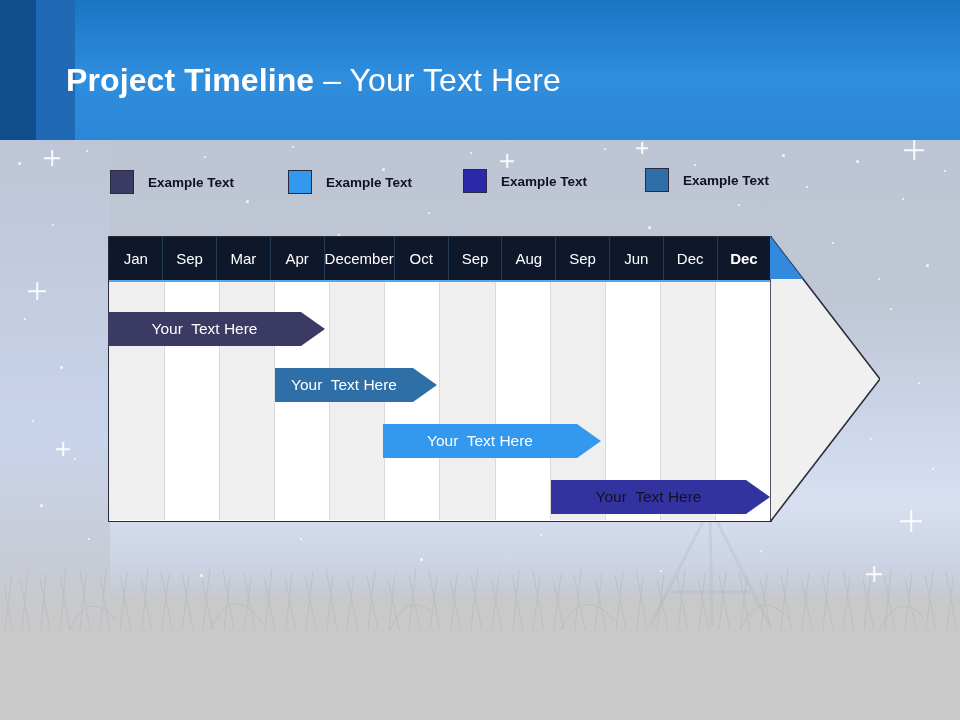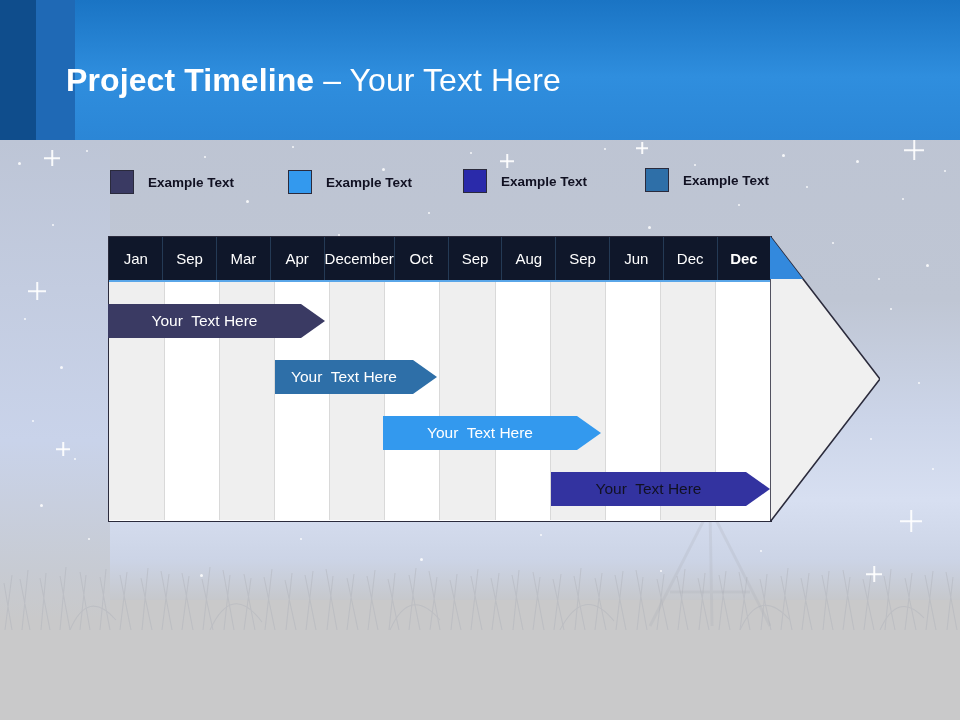--- a/index.html
+++ b/index.html
@@ -211,21 +211,21 @@
   .baseline-hi {
     position: absolute;
     left: 1.4px; top: 44.4px;
     width: 661px; height: 1.5px;
     background: #5aa6e8;
   }
 
   
   .bars {
     position: absolute;
-    left: 0; top: 8px;
+    left: 0; top: 16px;
     width: 772px; height: 286px; padding-left: 16px;
   }
   .bar {
     position: absolute;
     height: 34px;
   }
   .bar-shape {
     position: absolute;
     left: 0; top: 0;
     width: 100%; height: 100%;

